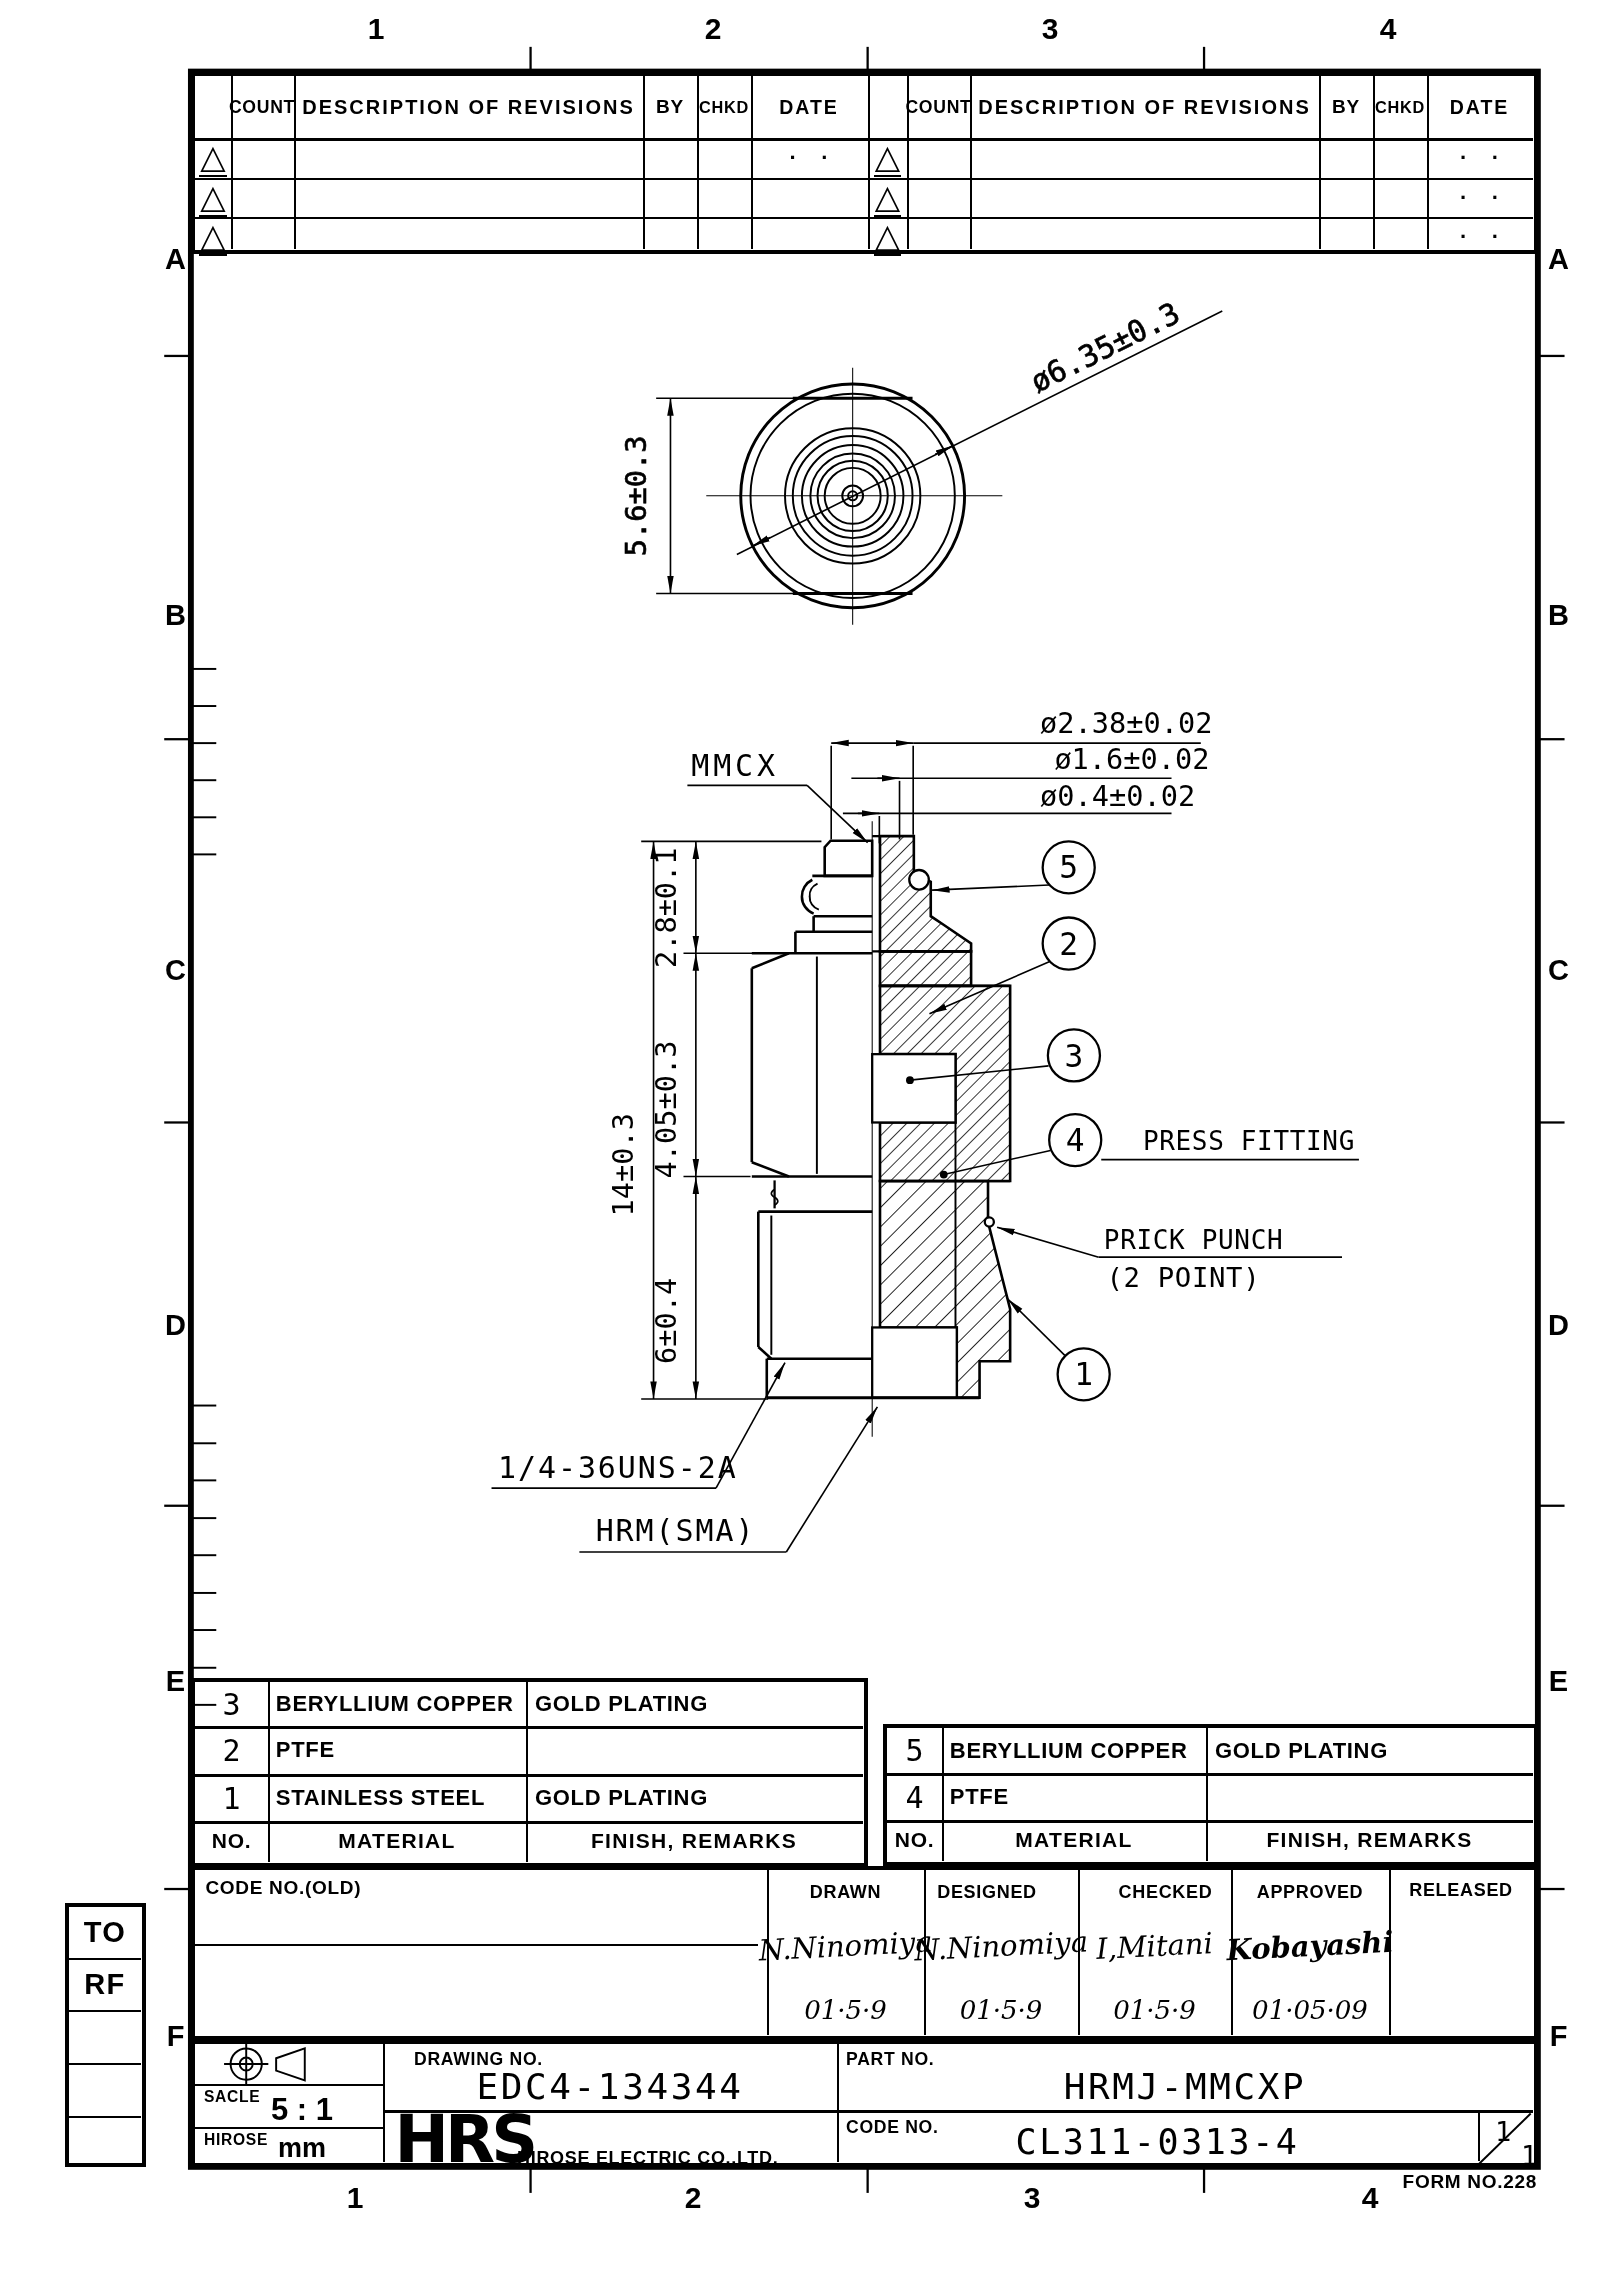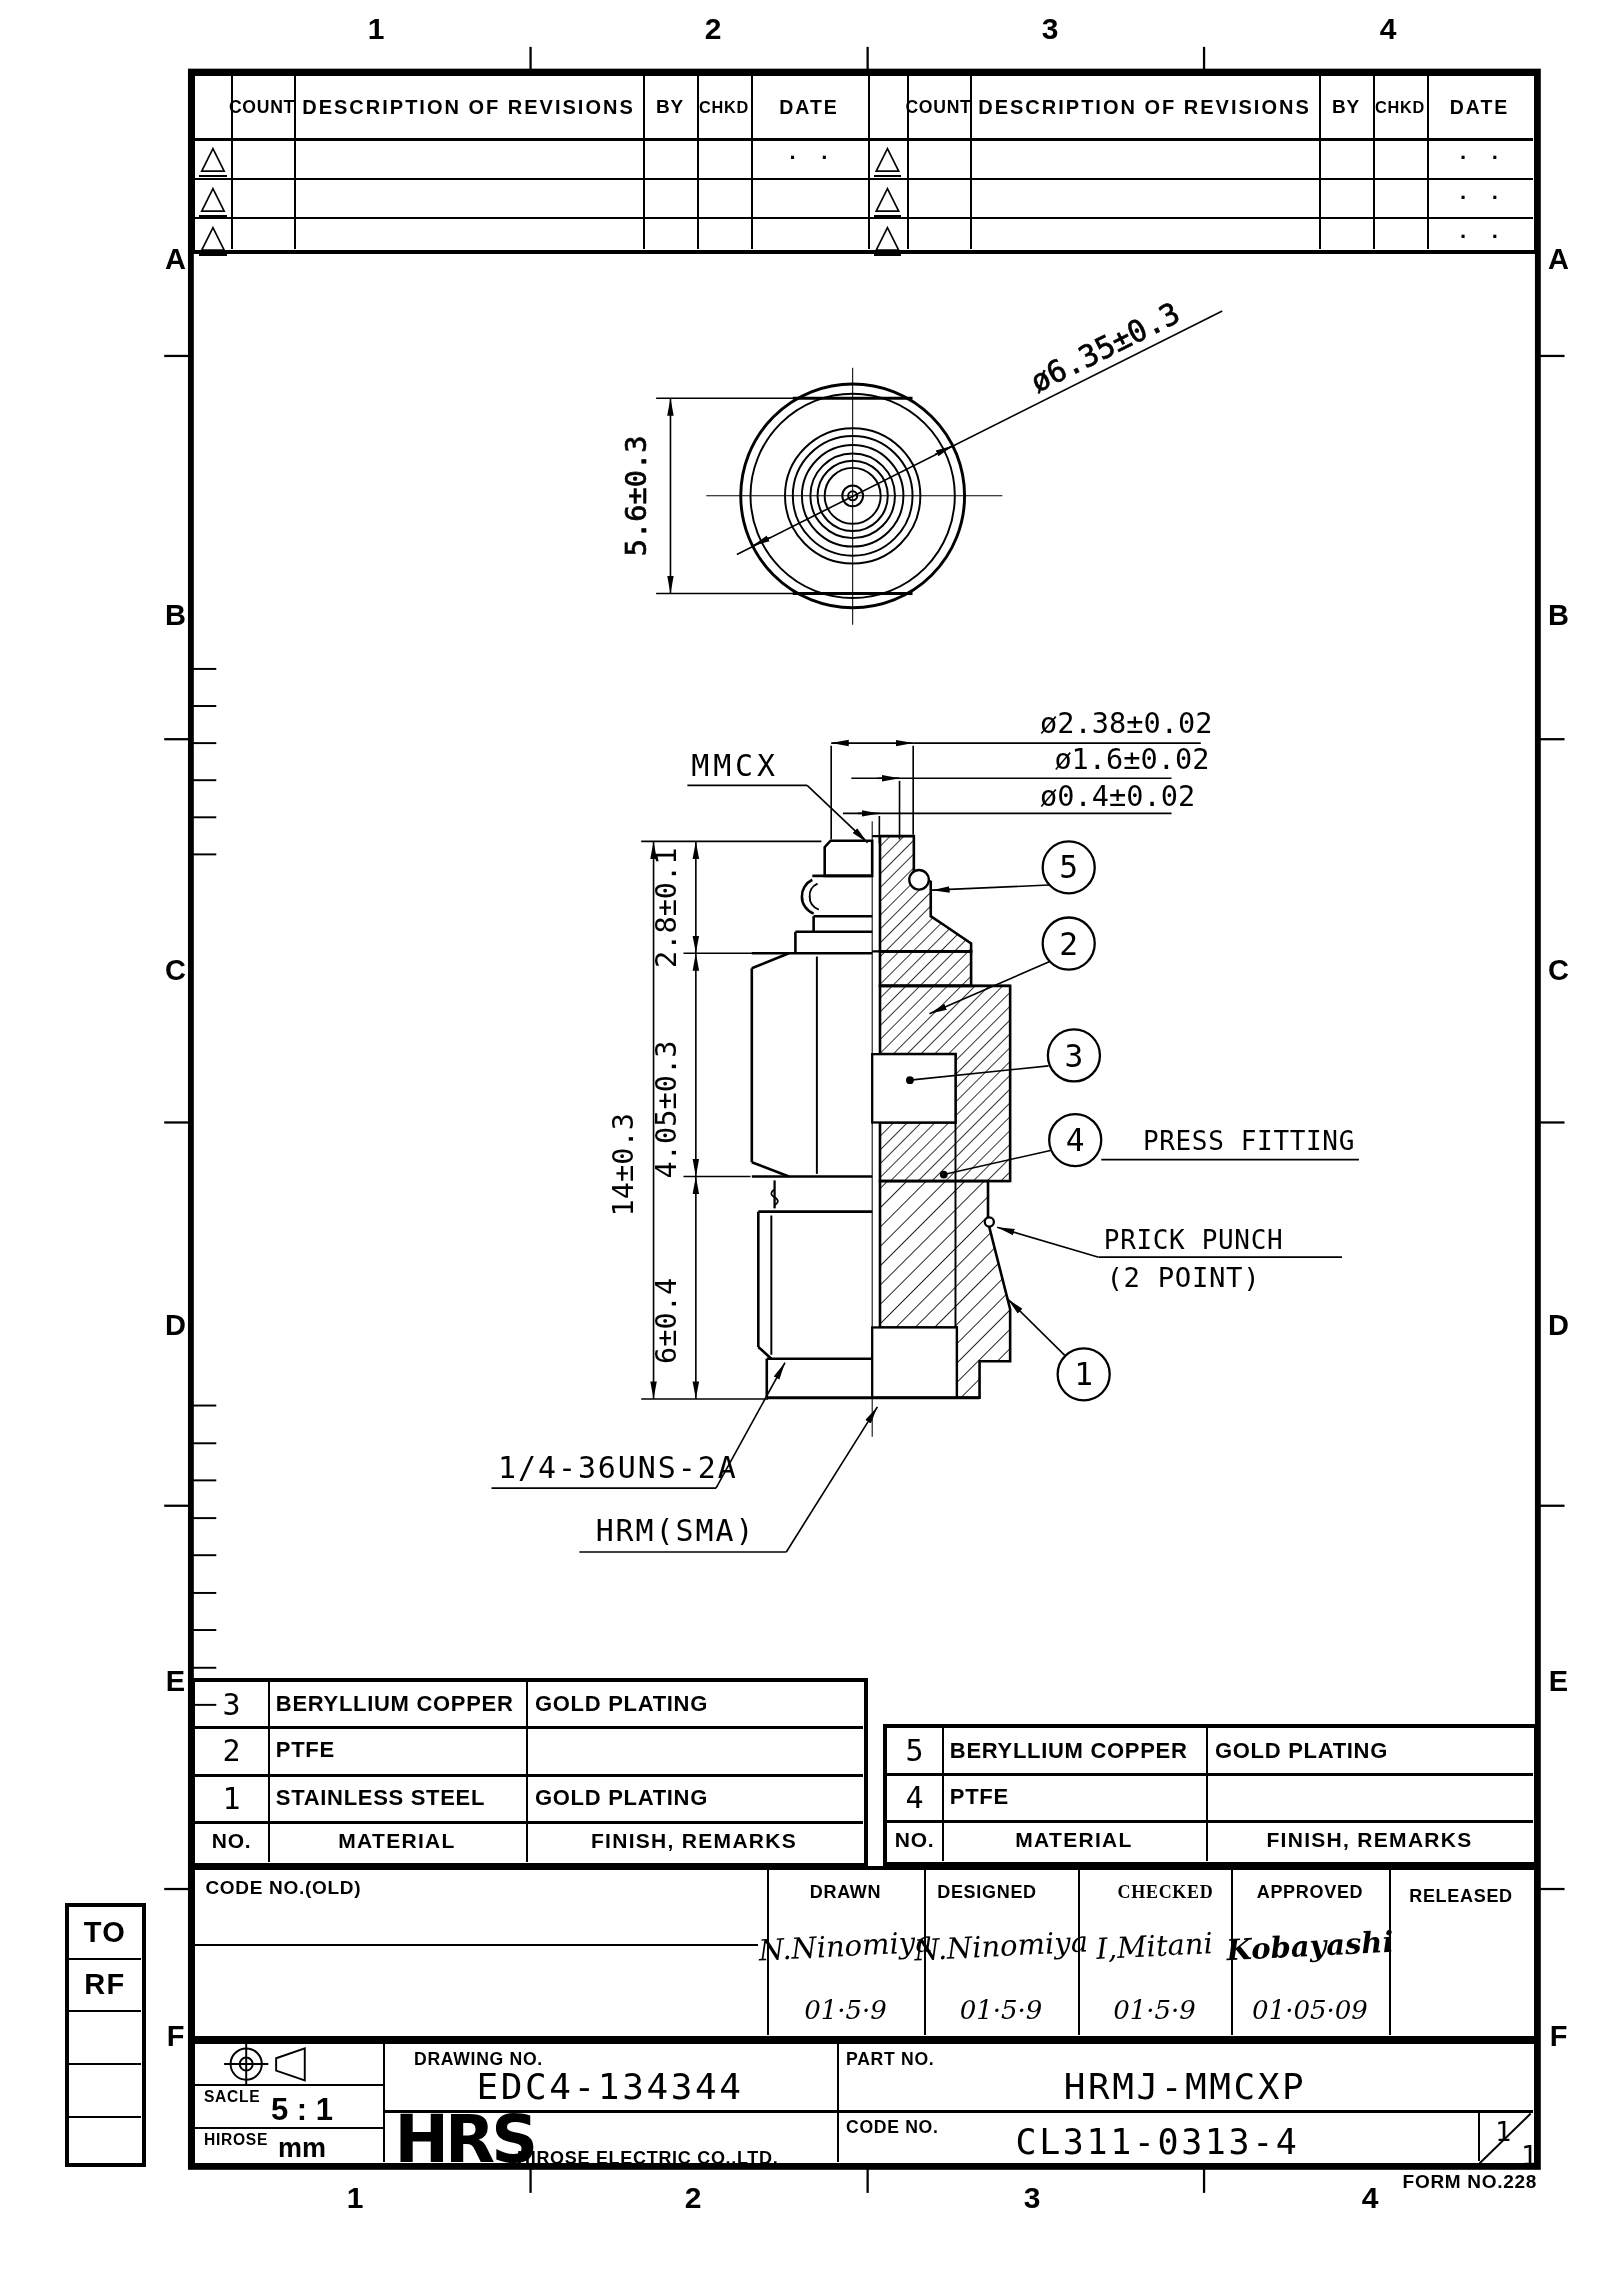--- a/index.html
+++ b/index.html
@@ -391,29 +391,29 @@
       <div class="abs lab" style="left:10.4px;top:6.5px;font-size:19px;">CODE NO.(OLD)</div>
 
       <div class="cell lab" style="left:572px;top:5.2px;width:157px;height:34px;font-size:18px;">DRAWN</div>
       <div class="cell sig" style="left:572px;top:40px;width:157px;height:72px;">N.Ninomiya</div>
       <div class="cell sigdate" style="left:572px;top:120px;width:157px;height:39px;">01·5·9</div>
 
       <div class="cell lab" style="left:729px;top:5.2px;width:126px;height:34px;font-size:18px;">DESIGNED</div>
       <div class="cell sig" style="left:729px;top:40px;width:154px;height:72px;">N.Ninomiya</div>
       <div class="cell sigdate" style="left:729px;top:120px;width:154px;height:39px;">01·5·9</div>
 
-      <div class="cell lab" style="left:883px;top:5.2px;width:175px;height:34px;font-size:18px;font-family:Liberation Serif, serif;">CHECKED</div>
+      <div class="cell lab" style="left:883px;top:5.2px;width:175px;height:34px;font-size:18px;">CHECKED</div>
       <div class="cell sig" style="left:883px;top:40px;width:153px;height:72px;">I,Mitani</div>
       <div class="cell sigdate" style="left:883px;top:120px;width:153px;height:39px;">01·5·9</div>
 
       <div class="cell lab" style="left:1036px;top:5.2px;width:158px;height:34px;font-size:18px;">APPROVED</div>
       <div class="cell sig" style="left:1036px;top:40px;width:158px;height:72px;font-weight:700;">Kobayashi</div>
       <div class="cell sigdate" style="left:1036px;top:120px;width:158px;height:39px;">01·05·09</div>
 
-      <div class="cell lab" style="left:1194px;top:9px;width:144px;height:34px;font-size:18px;">RELEASED</div>
+      <div class="cell lab" style="left:1194px;top:3px;width:144px;height:34px;font-size:18px;">RELEASED</div>
       <div class="cell sig" style="left:1194px;top:40px;width:144px;height:72px;"></div>
       <div class="cell sigdate" style="left:1194px;top:120px;width:144px;height:39px;"></div>
     </div>
 
     <div class="frame-box" style="left:191px;top:2040px;width:1347px;height:127px;">
       <div class="vl" style="left:188px;top:0;height:118px;"></div>
       <div class="vl" style="left:642px;top:0;height:118px;"></div>
       <div class="hl" style="left:0;top:40px;width:188px;"></div>
       <div class="hl" style="left:0;top:83px;width:188px;"></div>
       <div class="hl" style="left:188px;top:66px;width:1150px;height:2.6px;"></div>

